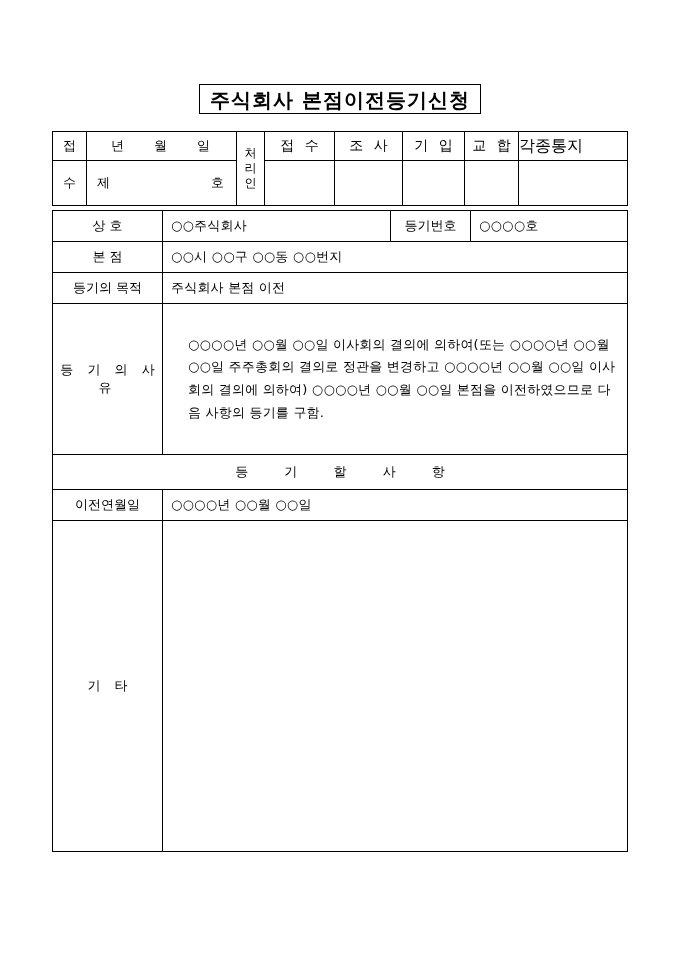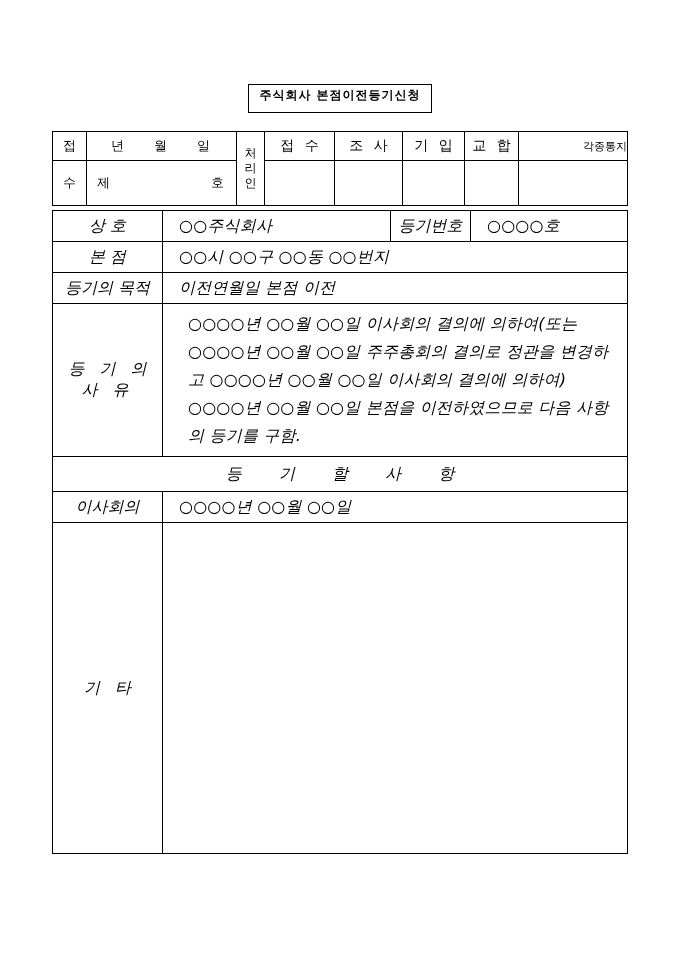--- a/index.html
+++ b/index.html
@@ -25,22 +25,22 @@
   .title-wrap {
     position: absolute;
     left: 0;
     top: 84px;
     width: 680px;
     text-align: center;
   }
   .title-box {
     display: inline-block;
     border: 1px solid #000;
-    padding: 4px 10px 10px 10px;
-    font-size: 12px;
+    padding: 4px 10px 2px 10px;
+    font-size: 20px;
     font-weight: bold;
     letter-spacing: 1px;
     line-height: 1.1;
   }
 
   
   table {
     border-collapse: collapse;
     table-layout: fixed;
   }
@@ -86,42 +86,41 @@
     font-size: 12px;
     line-height: 1.25;
   }
   .r-head {
     text-align: center;
     font-size: 14px;
     letter-spacing: 3px;
     text-indent: 3px;
   }
   .r-head-narrow {
-    text-align: right;
-    font-size: 11px;
+    text-align: left;
+    font-size: 16px;
     letter-spacing: 0;
   }
 
   
   .main-table {
     position: absolute;
     left: 52px;
     top: 210px;
     width: 576px;
   }
   .main-table td {
-    font-size: 16px;
-    font-style: italic;
+    font-size: 13px;
   }
   .m-label {
     text-align: center;
     font-size: 12.5px;
   }
   .m-val {
-    padding-left: 16px;
+    padding-left: 8px;
     font-size: 12px;
     letter-spacing: 0.2px;
   }
   .m-row-h { height: 30px; }
   .reason-text {
     padding: 6px 10px 6px 25px;
     font-size: 12px;
     line-height: 1.75;
     text-align: left;
     letter-spacing: 0.2px;
@@ -215,35 +214,35 @@
       <td class="m-val">○○○○호</td>
     </tr>
 
     <tr>
       <td class="m-label m-row-h">본 점</td>
       <td class="m-val" colspan="3">○○시 ○○구 ○○동 ○○번지</td>
     </tr>
 
     <tr>
       <td class="m-label m-row-h">등기의 목적</td>
-      <td class="m-val" colspan="3">이전연월일 본점 이전</td>
+      <td class="m-val" colspan="3">주식회사 본점 이전</td>
     </tr>
 
     <tr>
       <td class="etc-label" style="height:150px">등 기 의 사 유</td>
       <td class="reason-text" colspan="3">○○○○년 ○○월 ○○일 이사회의 결의에 의하여(또는 ○○○○년 ○○월 ○○일 주주총회의 결의로 정관을 변경하고 ○○○○년 ○○월 ○○일 이사회의 결의에 의하여) ○○○○년 ○○월 ○○일 본점을 이전하였으므로 다음 사항의 등기를 구함.</td>
     </tr>
 
     <tr>
       <td class="section-head" colspan="4">등 기 할 사 항</td>
     </tr>
 
 
     <tr>
-      <td class="m-label m-row-h">이사회의</td>
+      <td class="m-label m-row-h">이전연월일</td>
       <td class="m-val" colspan="3">○○○○년 ○○월 ○○일</td>
     </tr>
 
     <tr>
       <td class="etc-label" style="height:330px">기 타</td>
       <td class="m-val" colspan="3" style="vertical-align:top"></td>
     </tr>
   </tbody>
     </table>
 

